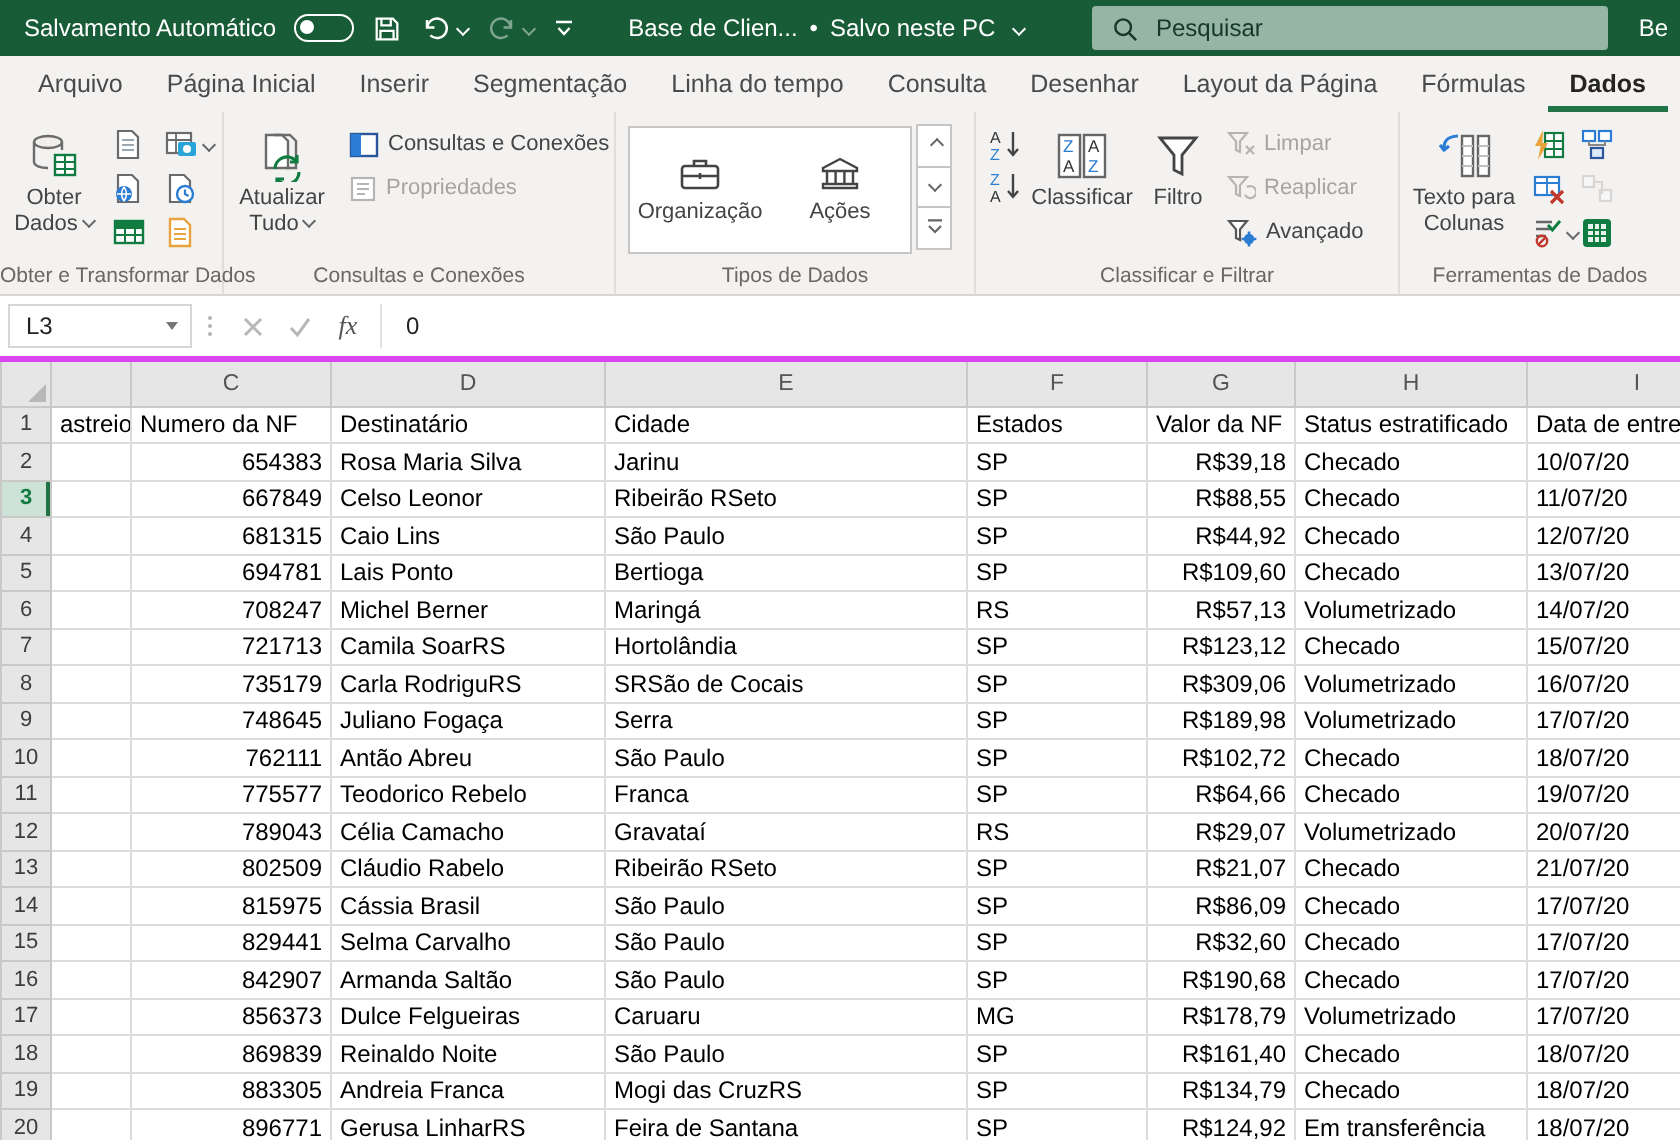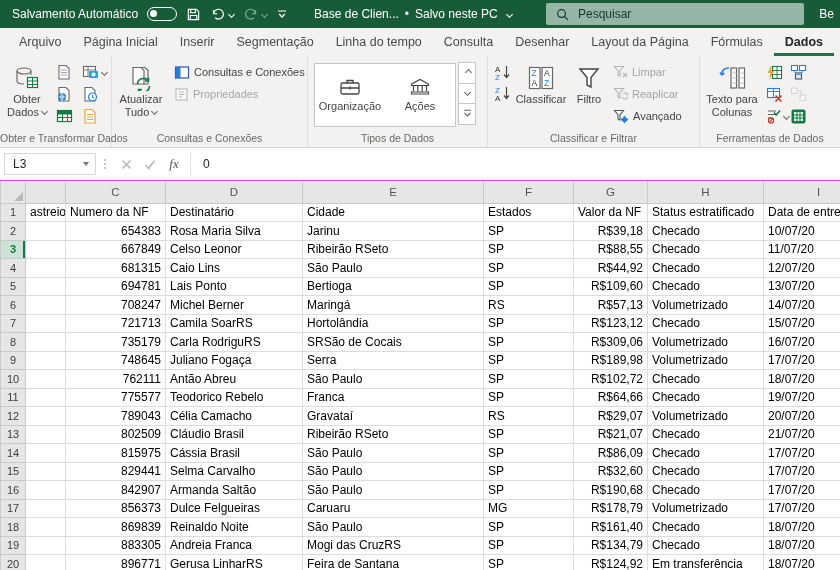--- a/index.html
+++ b/index.html
@@ -46,21 +46,21 @@
   .srow{display:flex;align-items:center;gap:4px;height:20px;white-space:nowrap;}
   .dim{color:#A6A4A2;}
   .gallery{background:#fff;border:1px solid #C8C6C4;width:142px;height:64px;margin:3px 0 0 6px;display:flex;}
   .gitem{width:70px;display:flex;flex-direction:column;align-items:center;justify-content:center;gap:4px;}
   .gscroll{width:18px;margin:3px 4px 0 2px;display:flex;flex-direction:column;}
   .gsbtn{height:21.5px;border:1px solid #C8C6C4;background:#fff;display:flex;align-items:center;
     justify-content:center;margin-top:-1px;}
   .sorticons{display:flex;flex-direction:column;justify-content:flex-start;gap:4px;margin:4px 2px 0 6px;}
 
   
-  .formulabar{height:33px;background:#fff;border-bottom:1px solid #d946ef;display:flex;
+  .formulabar{height:33px;background:#fff;border-bottom:3px solid #d946ef;display:flex;
     align-items:center;font-size:12px;color:#222;}
   .namebox{width:92px;height:22px;border:1px solid #D6D6D6;margin-left:4px;display:flex;
     align-items:center;padding-left:8px;background:#fff;}
   .namebox .caret{margin-left:auto;margin-right:6px;width:0;height:0;border-left:3.5px solid transparent;
     border-right:3.5px solid transparent;border-top:4px solid #777;}
   .fdots{display:flex;flex-direction:column;gap:2px;margin:0 8px;}
   .fdots i{width:2px;height:2px;border-radius:50%;background:#B5B5B5;}
   .fbtn{width:24px;height:22px;display:flex;align-items:center;justify-content:center;}
   .fxl{font-family:"Liberation Serif",serif;font-style:italic;font-size:13px;color:#555;}
   .fsep{width:1px;height:22px;background:#E1E1E1;margin:0 4px;}
@@ -599,21 +599,21 @@
           <td>Gravataí</td>
           <td>RS</td>
           <td class="num">R$29,07</td>
           <td>Volumetrizado</td>
           <td>20/07/20</td>
         </tr>
         <tr>
           <th>13</th>
           <td></td>
           <td class="num">802509</td>
-          <td>Cláudio Brasil</td>
+          <td>Cláudio Rabelo</td>
           <td>Ribeirão RSeto</td>
           <td>SP</td>
           <td class="num">R$21,07</td>
           <td>Checado</td>
           <td>21/07/20</td>
         </tr>
         <tr>
           <th>14</th>
           <td></td>
           <td class="num">815975</td>

